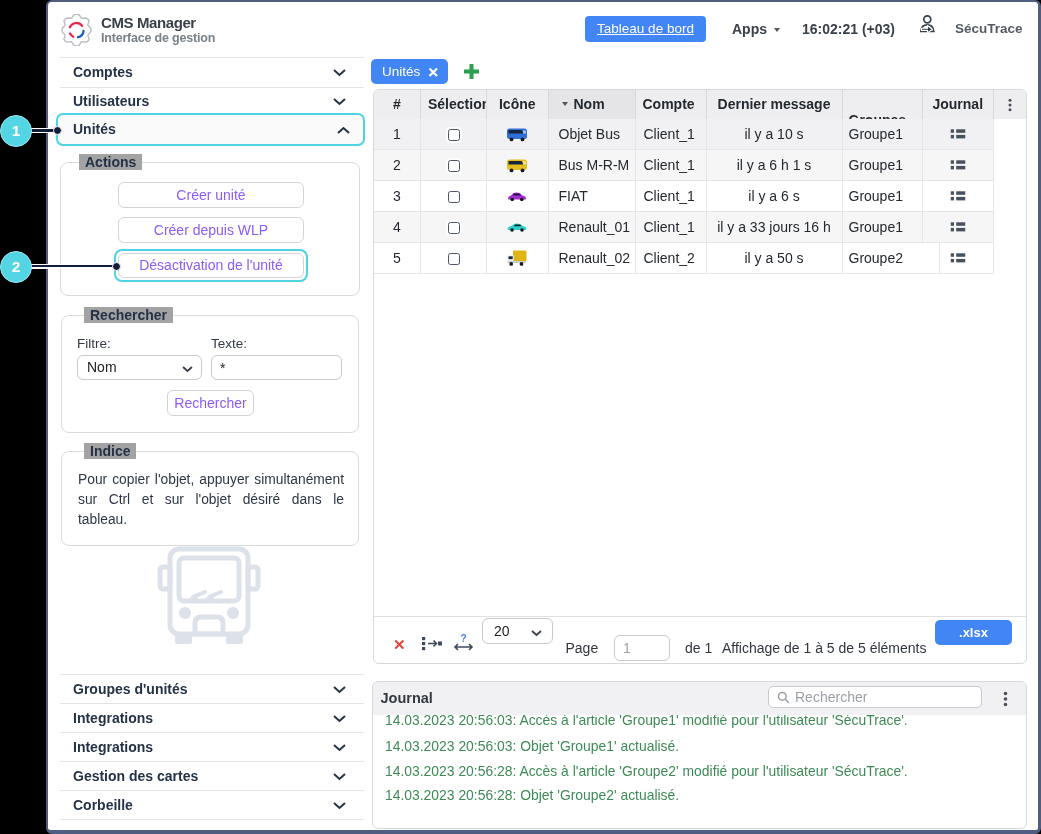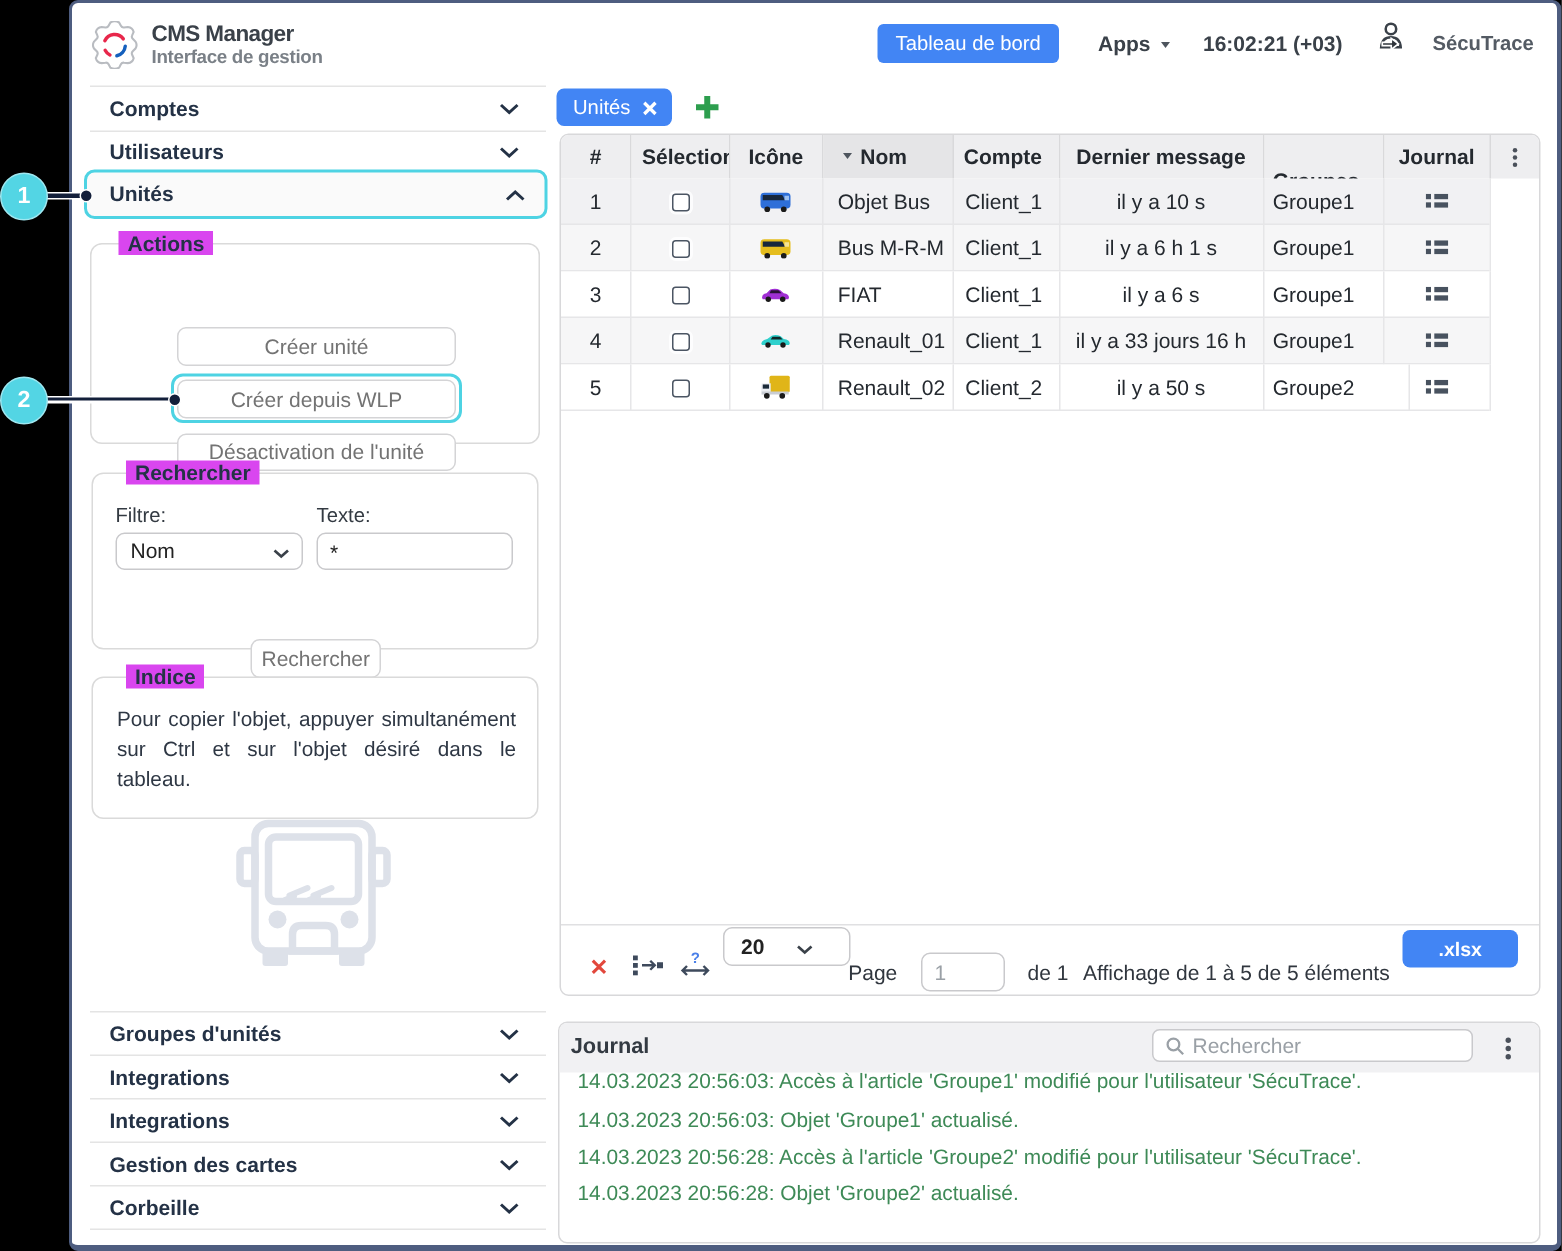--- a/index.html
+++ b/index.html
@@ -8,24 +8,24 @@
   .page { position:relative; width:1041px; height:834px; background:#000; }
   .abs { position:absolute; }
   .window { position:absolute; left:46px; top:0; width:995px; height:834px;
             background:#fff; border-style:solid; border-color:#4e5d80; border-width:2.5px 3px 4.5px 2.5px; border-radius:6px; }
   .hdiv { position:absolute; height:1px; background:#e4e4e4; }
   .menuitem { position:absolute; left:60px; width:304px; height:29px;
               font-size:14px; font-weight:700; color:#243246; line-height:29px; }
   .menuitem span.txt { position:absolute; left:13px; }
   .chev { position:absolute; left:272px; top:10px; }
   .fieldset { position:absolute; border:1px solid #dadada; border-radius:8px; }
-  .legend { position:absolute; background:#d946ef; padding:0 6px; font-size:14px;
+  .legend { position:absolute; background:#a3a3a3; padding:0 6px; font-size:14px;
             font-weight:700; color:#243246; line-height:16px; }
   .btn { position:absolute; border:1px solid #d4d4d6; border-radius:6px; background:#fff;
-         color:#737373; font-size:14px; text-align:center;margin-top:36px; }
+         color:#8b5cf6; font-size:14px; text-align:center; }
   .lbl { position:absolute; font-size:13.5px; color:#333a42; }
   .inp { position:absolute; border:1px solid #c9c9cc; border-radius:6px; background:#fff;
          font-size:14px; color:#222; }
   .callout-circle { position:absolute; width:32px; height:32px; border-radius:50%;
         background:#53d5e4; border:1.5px solid #9fe7f0; color:#fff; font-size:15.5px;
         font-weight:700; text-align:center; line-height:29px; }
   .callout-line { position:absolute; height:5px; background:#fff; }
   .callout-line i { position:absolute; left:0; right:0; top:1.25px; height:2.5px; background:#131f3a; display:block; }
   .callout-dot { position:absolute; width:9.5px; height:9.5px; border-radius:50%;
         background:#131f3a; border:1.5px solid #fff; }
@@ -52,21 +52,21 @@
 
   <svg class="abs" style="left:61px; top:14px;" width="31" height="32" viewBox="0 0 31 32">
     <path d="M12.6 2.2 Q15.5 0.6 18.4 2.2 L19.6 4.4 Q20.3 5.7 21.7 5.5 L24.2 5.2 Q27.4 5.6 28.1 8.5 L27.1 10.8 Q26.5 12.1 27.5 13.1 L29.3 14.9 Q30.8 17.3 29.3 19.6 L27.5 21.4 Q26.5 22.4 27.1 23.7 L28.1 26 Q27.4 28.9 24.2 29.3 L21.7 29 Q20.3 28.8 19.6 30.1 L18.4 32.3 Q15.5 33.9 12.6 32.3 L11.4 30.1 Q10.7 28.8 9.3 29 L6.8 29.3 Q3.6 28.9 2.9 26 L3.9 23.7 Q4.5 22.4 3.5 21.4 L1.7 19.6 Q0.2 17.3 1.7 14.9 L3.5 13.1 Q4.5 12.1 3.9 10.8 L2.9 8.5 Q3.6 5.6 6.8 5.2 L9.3 5.5 Q10.7 5.7 11.4 4.4 Z" fill="none" stroke="#b9bcc1" stroke-width="1.4" transform="translate(0,-1.2)"></path>
     <path d="M8.9 13.2 A7.2 7.2 0 0 1 21.2 11.9" fill="none" stroke="#e8274b" stroke-width="2.3" stroke-linecap="round"></path>
     <path d="M22.5 16.8 A7.2 7.2 0 0 1 16.9 23.2" fill="none" stroke="#1560bd" stroke-width="2.3" stroke-linecap="round"></path>
     <path d="M9.1 19.5 A7.2 7.2 0 0 0 12.3 22.7" fill="none" stroke="#e8274b" stroke-width="2.3" stroke-linecap="round"></path>
   </svg>
   <div class="abs" style="left:101px; top:14px; font-size:15px; letter-spacing:-0.4px; font-weight:700; color:#3a4149;">CMS Manager</div>
   <div class="abs" style="left:101px; top:30.5px; font-size:12.5px; letter-spacing:-0.2px; font-weight:700; color:#7a8087;">Interface de gestion</div>
   <div class="hdiv" style="left:60px; top:57px; width:304px;"></div>
-  <div class="bluebtn" style="left:585px; top:16px; width:121px; height:26px; font-size:13.5px; line-height:26px;">Tableau de bord</div>
+  <div class="bluebtn" style="left:585px; top:16px; width:121px; height:26px; font-size:13.5px; line-height:26px;text-decoration:underline;">Tableau de bord</div>
   <div class="abs" style="left:732px; top:21px; font-size:14px; font-weight:700; color:#3a4149;">Apps</div>
   <div class="abs" style="left:774px; top:27.5px; width:0; height:0; border-left:3.5px solid transparent; border-right:3.5px solid transparent; border-top:4.5px solid #4e555e;"></div>
   <div class="abs" style="left:802px; top:21px; font-size:14px; font-weight:700; color:#3a4149;">16:02:21 (+03)</div>
   <svg class="abs" style="left:917px; top:14px;" width="20" height="20" viewBox="0 0 20 20">
     <circle cx="10.3" cy="5.3" r="3.5" fill="none" stroke="#3a4149" stroke-width="1.7"></circle>
     <path d="M3.8 17.5 Q4.3 10.8 10.3 10.8 Q16.3 10.8 16.8 17.5 Z" fill="none" stroke="#3a4149" stroke-width="1.7"></path>
     <path d="M4.5 14.2 h6 v-2.6 l4.8 3.7 -4.8 3.7 v-2.6 h-6 z" fill="#2e343b" stroke="#fff" stroke-width="1.1"></path>
   </svg>
   <div class="abs" style="left:955px; top:21px; font-size:13.5px; font-weight:700; color:#545b64;">SécuTrace</div>
 
@@ -359,21 +359,21 @@
       <rect x="1" y="1" width="3.2" height="3.2" fill="#3e4a5c"></rect>
         <rect x="1" y="6" width="3.2" height="3.2" fill="#3e4a5c"></rect>
         <rect x="1" y="11" width="3.2" height="3.2" fill="#3e4a5c"></rect>
       <path d="M7 7.5 H15 M12.5 4.5 L15.5 7.5 L12.5 10.5" stroke="#3e4a5c" stroke-width="1.6" fill="none"></path>
       <rect x="17" y="5.5" width="4" height="4" fill="#3e4a5c"></rect>
     </svg>
     <svg class="abs" style="left:79px; top:544.5px;" width="21" height="18" viewBox="0 0 21 18">
       <text x="7.5" y="8" font-size="10" font-weight="bold" fill="#4a80e9" font-family="Liberation Sans">?</text>
       <path d="M2 13 H19 M5 10 L2 13 L5 16 M16 10 L19 13 L16 16" stroke="#3e4a5c" stroke-width="1.6" fill="none"></path>
     </svg>
-    <div class="inp" style="left:108px; top:528px; width:85px; height:26px;font-weight:bold;">
+    <div class="inp" style="left:108px; top:528px; width:71px; height:26px;">
       <span style="position:absolute; left:11px; top:4px;">20</span>
       <svg style="position:absolute; left:47px; top:10px;" width="13" height="8">
           <path d="M2 2 L6.5 6 L11 2" stroke="#3a4149" stroke-width="1.8" fill="none"></path>
         </svg>
     </div>
     <div class="abs" style="left:191.5px; top:550px; font-size:14px; color:#30363e;">Page</div>
     <div class="inp" style="left:240px; top:545px; width:56px; height:26px;">
         <span class="grey-ph" style="position:absolute; left:8px; top:4px;">1</span>
       </div>
     <div class="abs" style="left:311px; top:550px; font-size:14px; color:#30363e;">de 1</div>

